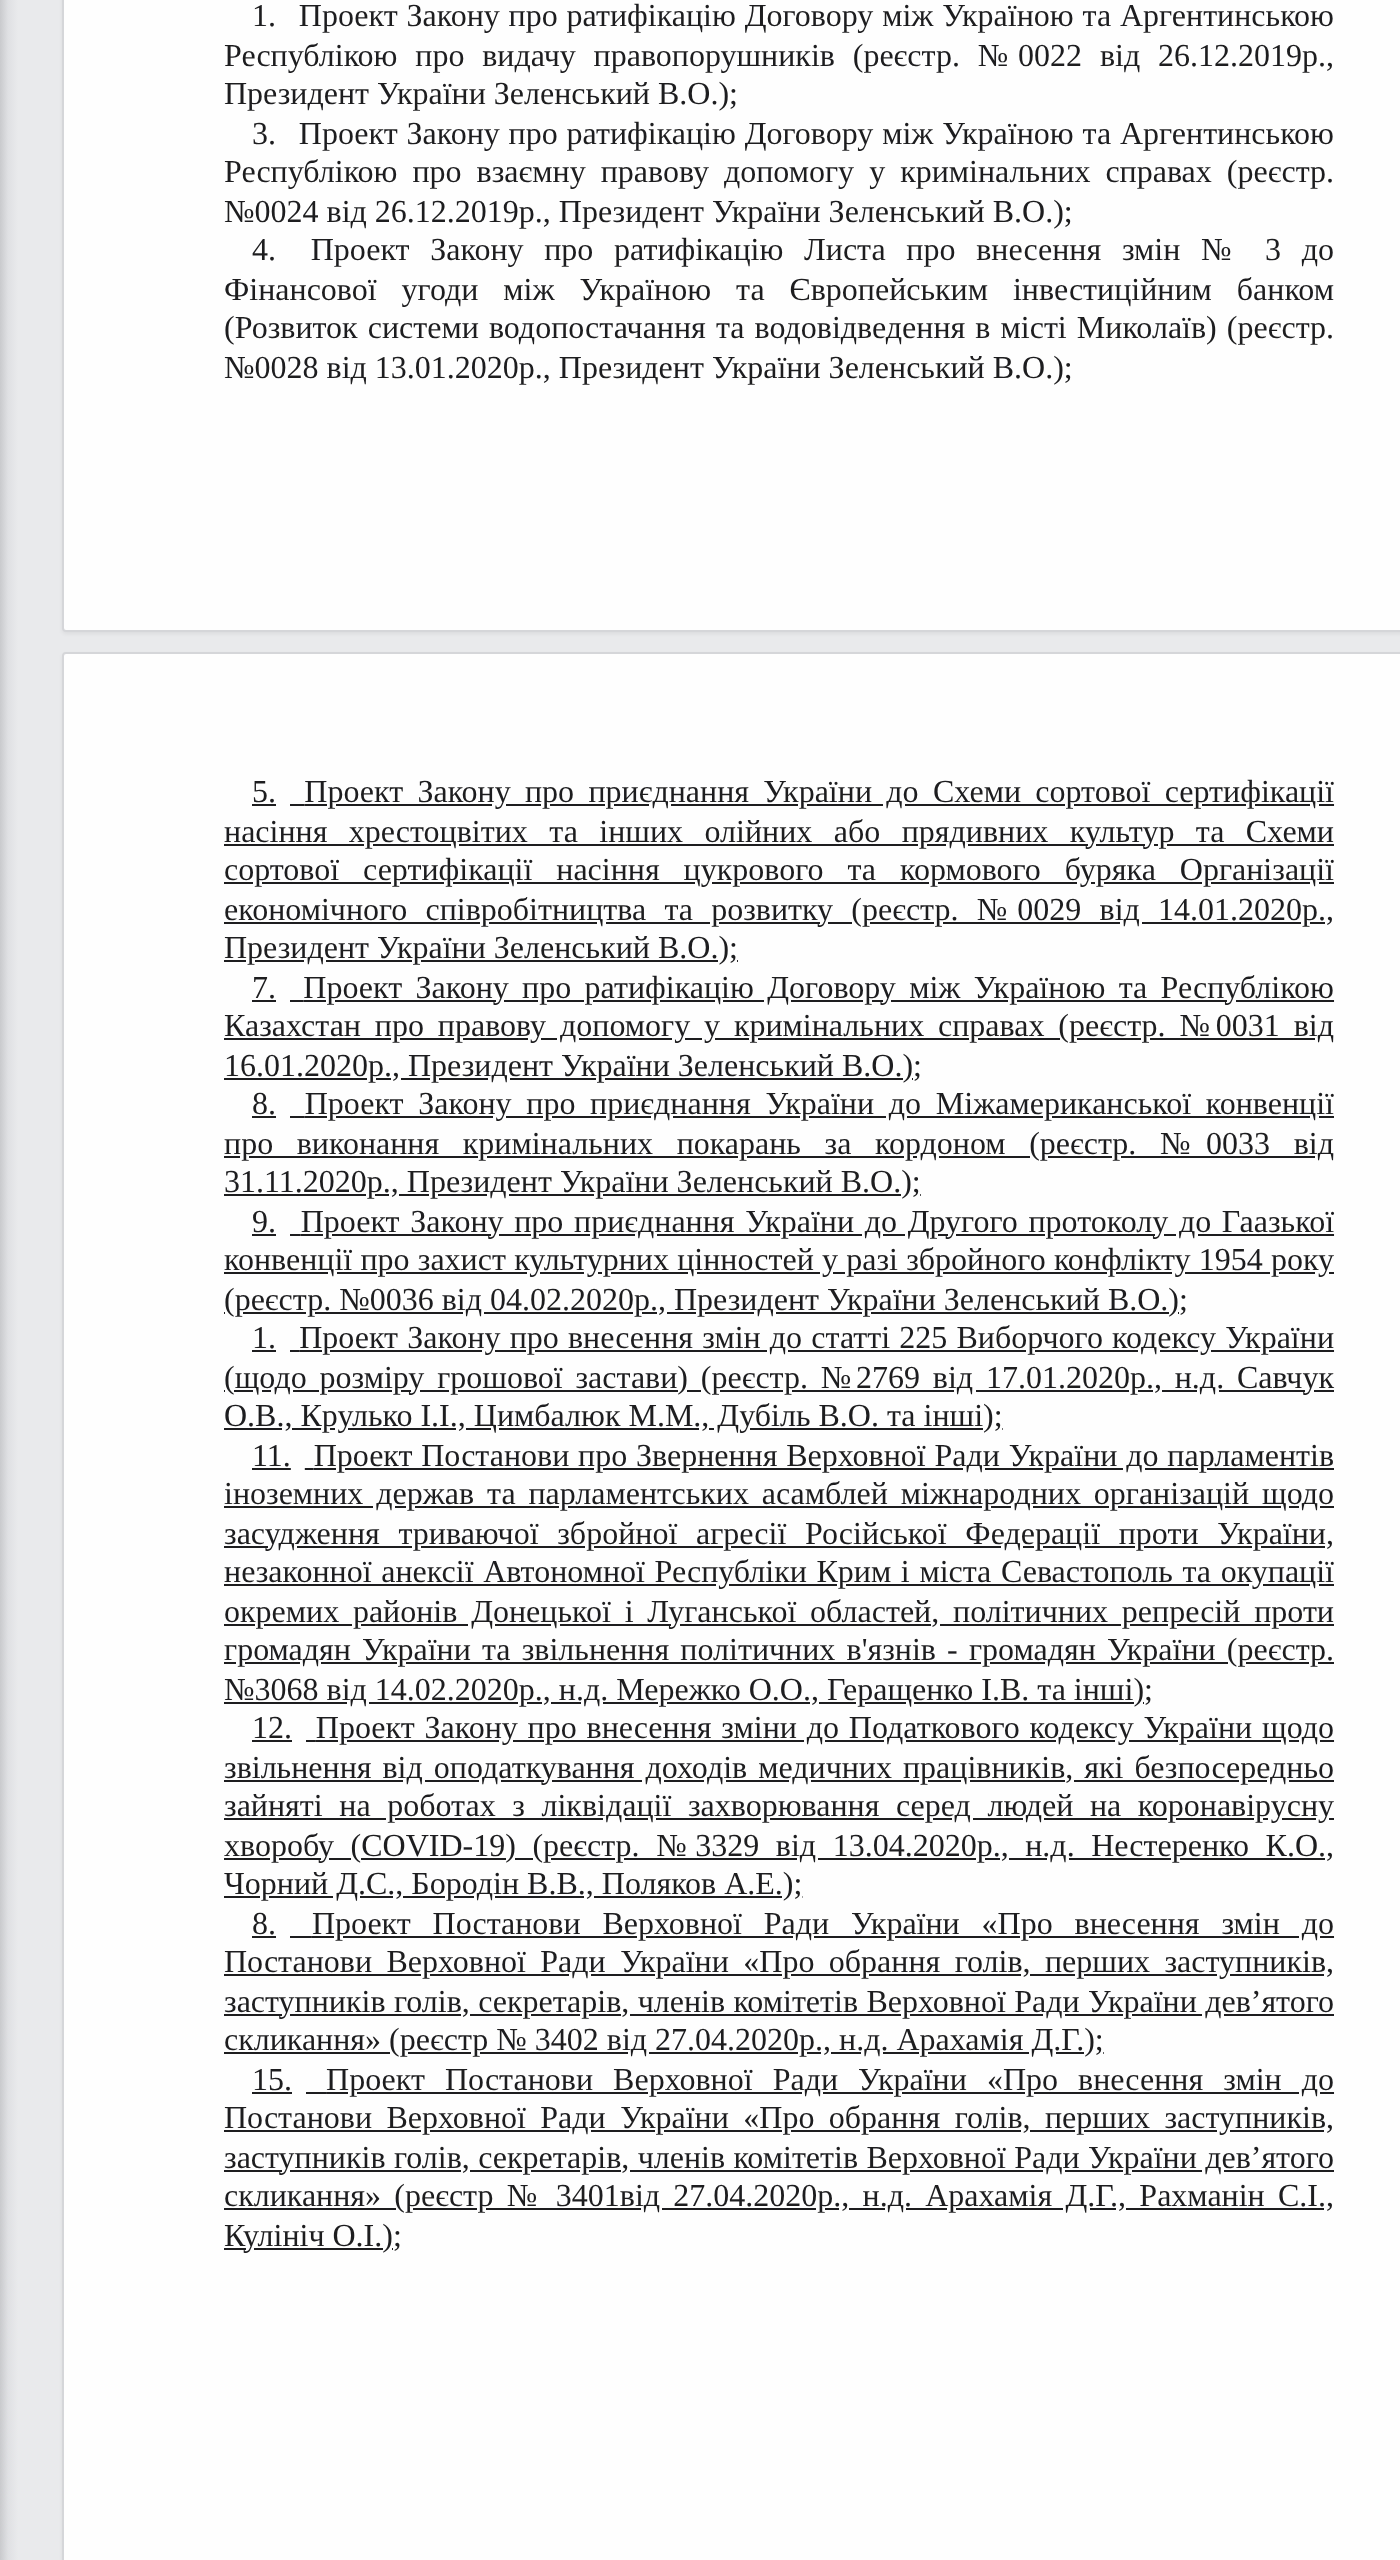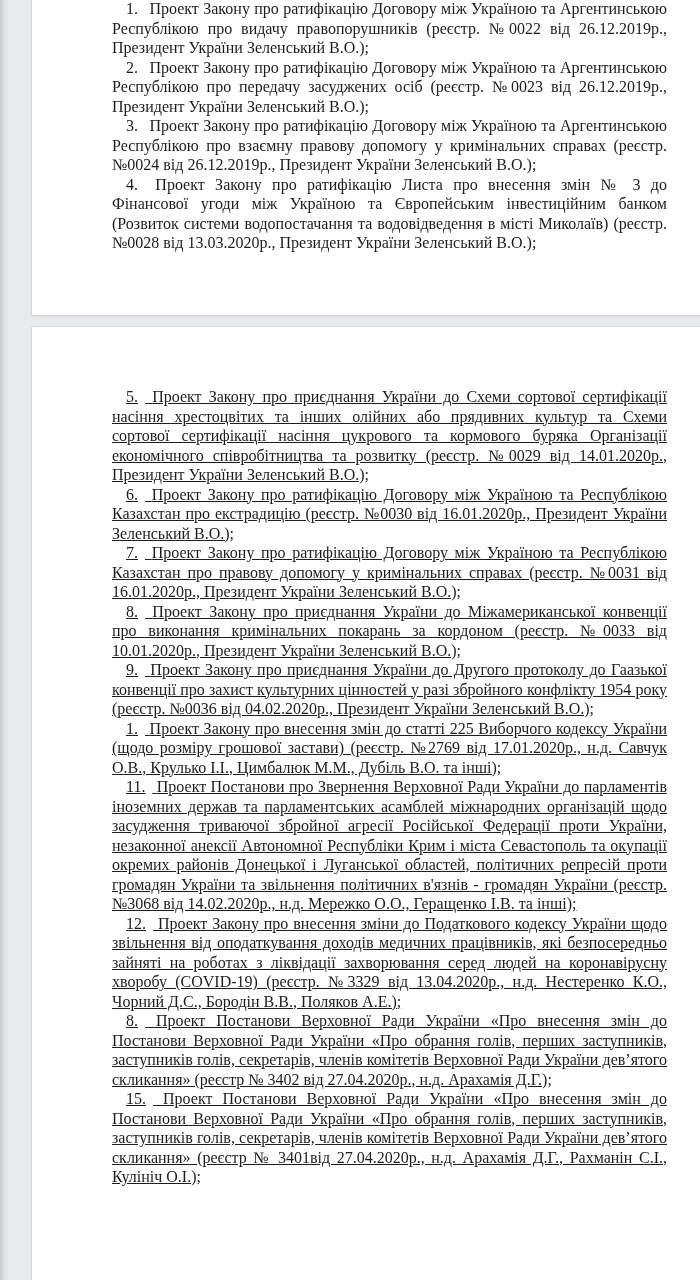--- a/index.html
+++ b/index.html
@@ -45,31 +45,29 @@
   }
   .item-num { padding-right: 7px; }
 </style>
 </head>
 <body>
 
 <div class="viewport">
   <div class="page-card page1">
     <div class="page-text">
         <p class="doc-item"><span class="item-num">1.</span> <span class="item-text">Проект Закону про ратифікацію Договору між Україною та Аргентинською Республікою про видачу правопорушників (реєстр. №0022 від 26.12.2019р., Президент України Зеленський В.О.);</span></p>
-        <p class="doc-item"><span class="item-num">2.</span> <span class="item-text">Проект Закону про ратифікацію Договору між Україною та Аргентинською Республікою про передачу засуджених осіб (реєстр. №0023 від 26.12.2019р., Президент України Зеленський В.О.);</span></p>
         <p class="doc-item"><span class="item-num">3.</span> <span class="item-text">Проект Закону про ратифікацію Договору між Україною та Аргентинською Республікою про взаємну правову допомогу у кримінальних справах (реєстр. №0024 від 26.12.2019р., Президент України Зеленський В.О.);</span></p>
-        <p class="doc-item"><span class="item-num">4.</span> <span class="item-text">Проект Закону про ратифікацію Листа про внесення змін № 3 до Фінансової угоди між Україною та Європейським інвестиційним банком (Розвиток системи водопостачання та водовідведення в місті Миколаїв) (реєстр. №0028 від 13.03.2020р., Президент України Зеленський В.О.);</span></p>
+        <p class="doc-item"><span class="item-num">4.</span> <span class="item-text">Проект Закону про ратифікацію Листа про внесення змін № 3 до Фінансової угоди між Україною та Європейським інвестиційним банком (Розвиток системи водопостачання та водовідведення в місті Миколаїв) (реєстр. №0028 від 13.01.2020р., Президент України Зеленський В.О.);</span></p>
       </div>
   </div>
   <div class="page-card page2">
     <div class="page-text">
         <p class="doc-item"><span class="item-num">5.</span> <span class="item-text">Проект Закону про приєднання України до Схеми сортової сертифікації насіння хрестоцвітих та інших олійних або прядивних культур та Схеми сортової сертифікації насіння цукрового та кормового буряка Організації економічного співробітництва та розвитку (реєстр. №0029 від 14.01.2020р., Президент України Зеленський В.О.);</span></p>
-        <p class="doc-item"><span class="item-num">6.</span> <span class="item-text">Проект Закону про ратифікацію Договору між Україною та Республікою Казахстан про екстрадицію (реєстр. №0030 від 16.01.2020р., Президент України Зеленський В.О.);</span></p>
         <p class="doc-item"><span class="item-num">7.</span> <span class="item-text">Проект Закону про ратифікацію Договору між Україною та Республікою Казахстан про правову допомогу у кримінальних справах (реєстр. №0031 від 16.01.2020р., Президент України Зеленський В.О.);</span></p>
-        <p class="doc-item"><span class="item-num">8.</span> <span class="item-text">Проект Закону про приєднання України до Міжамериканської конвенції про виконання кримінальних покарань за кордоном (реєстр. №0033 від 10.01.2020р., Президент України Зеленський В.О.);</span></p>
+        <p class="doc-item"><span class="item-num">8.</span> <span class="item-text">Проект Закону про приєднання України до Міжамериканської конвенції про виконання кримінальних покарань за кордоном (реєстр. №0033 від 31.11.2020р., Президент України Зеленський В.О.);</span></p>
         <p class="doc-item"><span class="item-num">9.</span> <span class="item-text">Проект Закону про приєднання України до Другого протоколу до Гаазької конвенції про захист культурних цінностей у разі збройного конфлікту 1954 року (реєстр. №0036 від 04.02.2020р., Президент України Зеленський В.О.);</span></p>
         <p class="doc-item"><span class="item-num">1.</span> <span class="item-text">Проект Закону про внесення змін до статті 225 Виборчого кодексу України (щодо розміру грошової застави) (реєстр. №2769 від 17.01.2020р., н.д. Савчук О.В., Крулько І.І., Цимбалюк М.М., Дубіль В.О. та інші);</span></p>
         <p class="doc-item"><span class="item-num">11.</span> <span class="item-text">Проект Постанови про Звернення Верховної Ради України до парламентів іноземних держав та парламентських асамблей міжнародних організацій щодо засудження триваючої збройної агресії Російської Федерації проти України, незаконної анексії Автономної Республіки Крим і міста Севастополь та окупації окремих районів Донецької і Луганської областей, політичних репресій проти громадян України та звільнення політичних в'язнів - громадян України (реєстр.№3068 від 14.02.2020р., н.д. Мережко О.О., Геращенко І.В. та інші);</span></p>
         <p class="doc-item"><span class="item-num">12.</span> <span class="item-text">Проект Закону про внесення зміни до Податкового кодексу України щодо звільнення від оподаткування доходів медичних працівників, які безпосередньо зайняті на роботах з ліквідації захворювання серед людей на коронавірусну хворобу (COVID-19) (реєстр. №3329 від 13.04.2020р., н.д. Нестеренко К.О., Чорний Д.С., Бородін В.В., Поляков А.Е.);</span></p>
         <p class="doc-item"><span class="item-num">8.</span> <span class="item-text">Проект Постанови Верховної Ради України «Про внесення змін до Постанови Верховної Ради України «Про обрання голів, перших заступників, заступників голів, секретарів, членів комітетів Верховної Ради України дев’ятого скликання» (реєстр № 3402 від 27.04.2020р., н.д. Арахамія Д.Г.);</span></p>
         <p class="doc-item"><span class="item-num">15.</span> <span class="item-text">Проект Постанови Верховної Ради України «Про внесення змін до Постанови Верховної Ради України «Про обрання голів, перших заступників, заступників голів, секретарів, членів комітетів Верховної Ради України дев’ятого скликання» (реєстр № 3401від 27.04.2020р., н.д. Арахамія Д.Г., Рахманін С.І., Кулініч О.І.);</span></p>
       </div>
   </div>
 </div>
 

